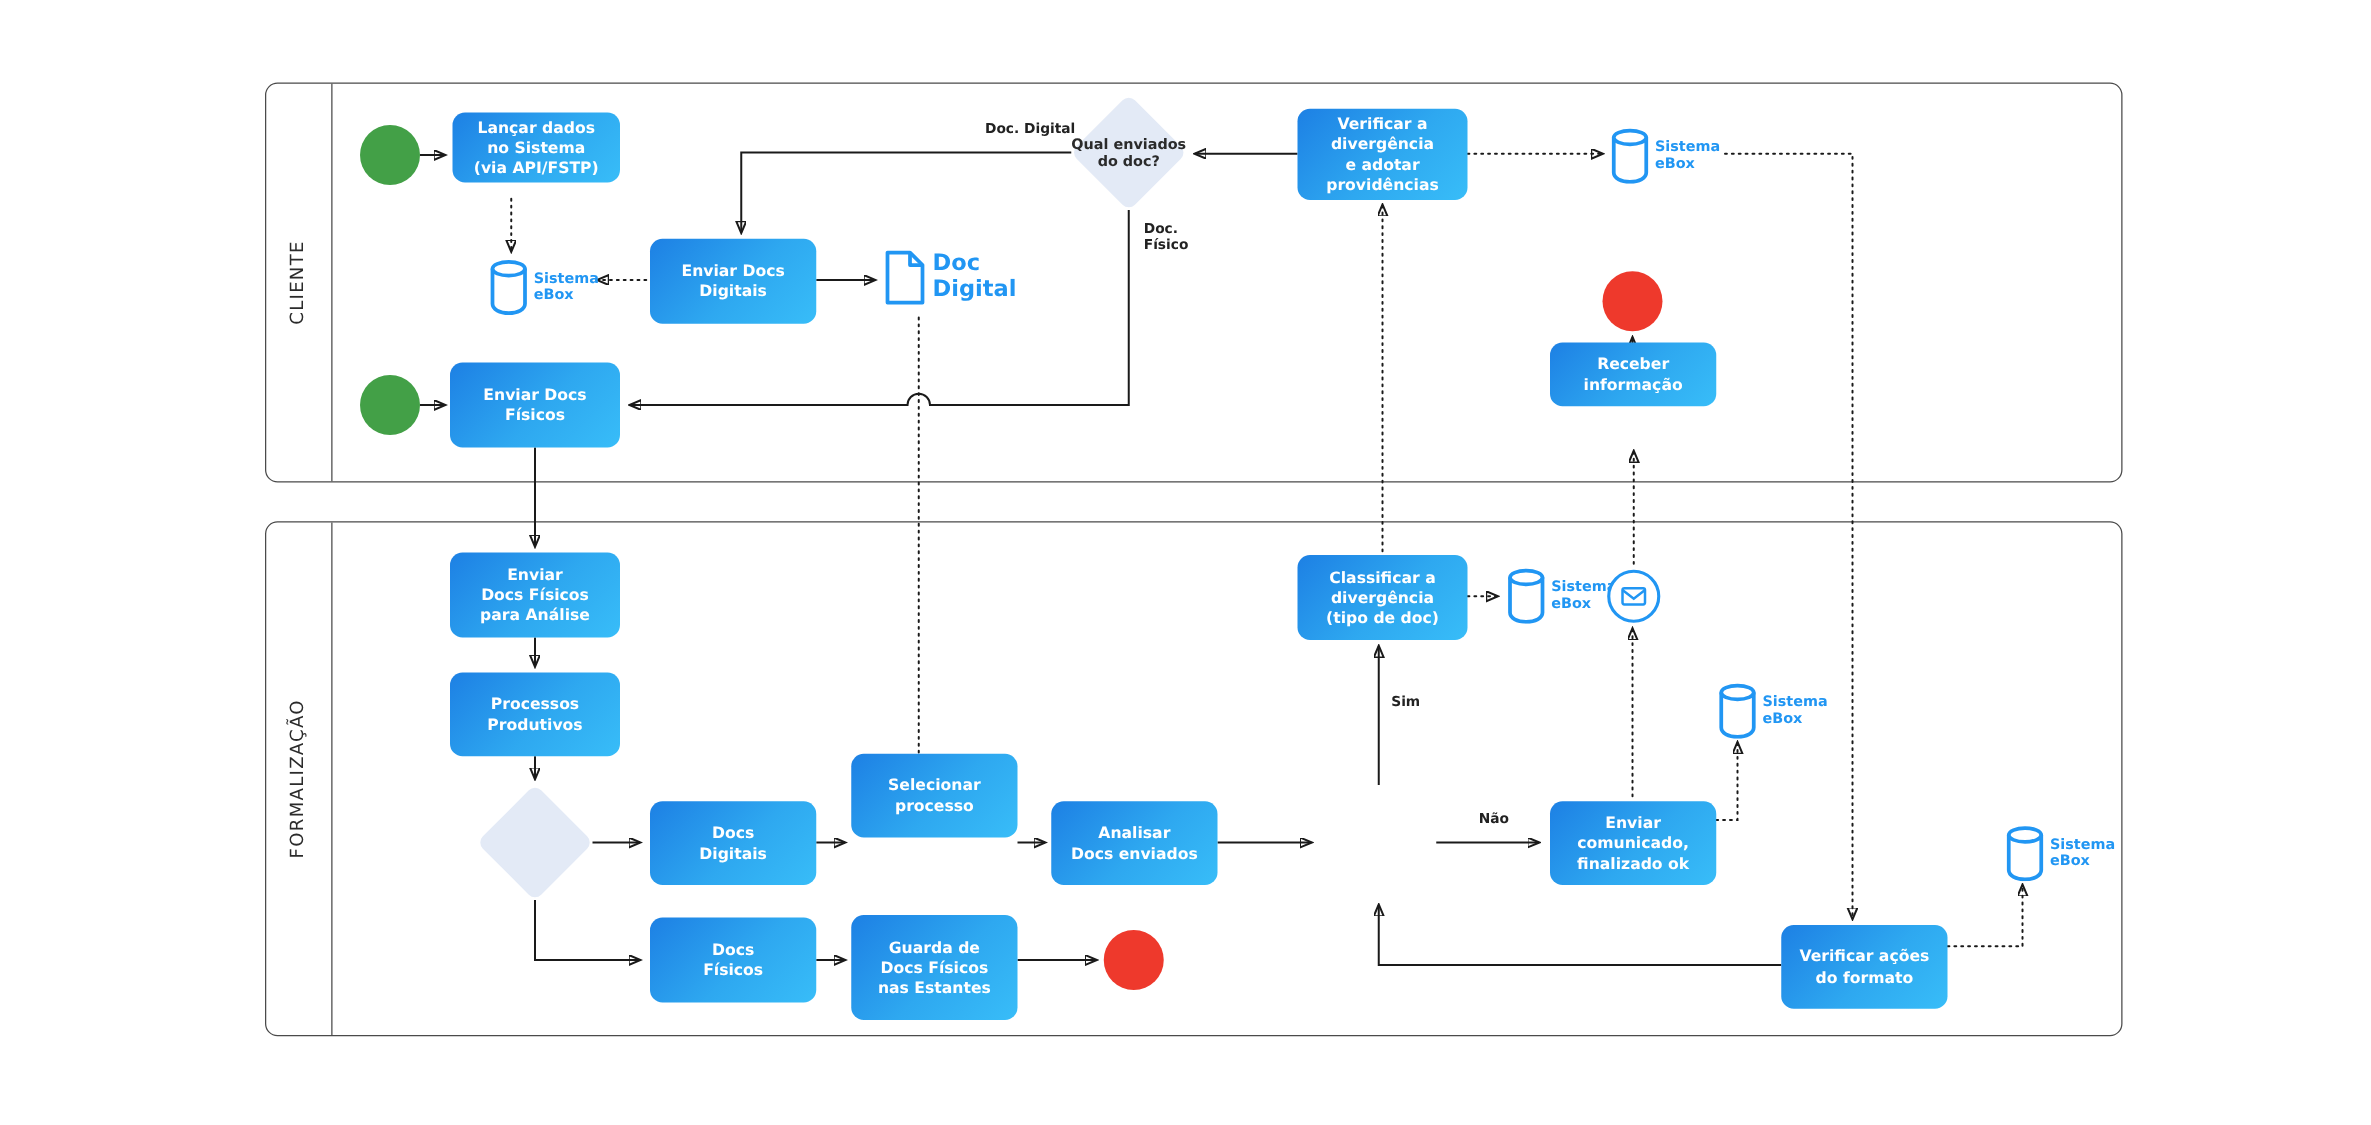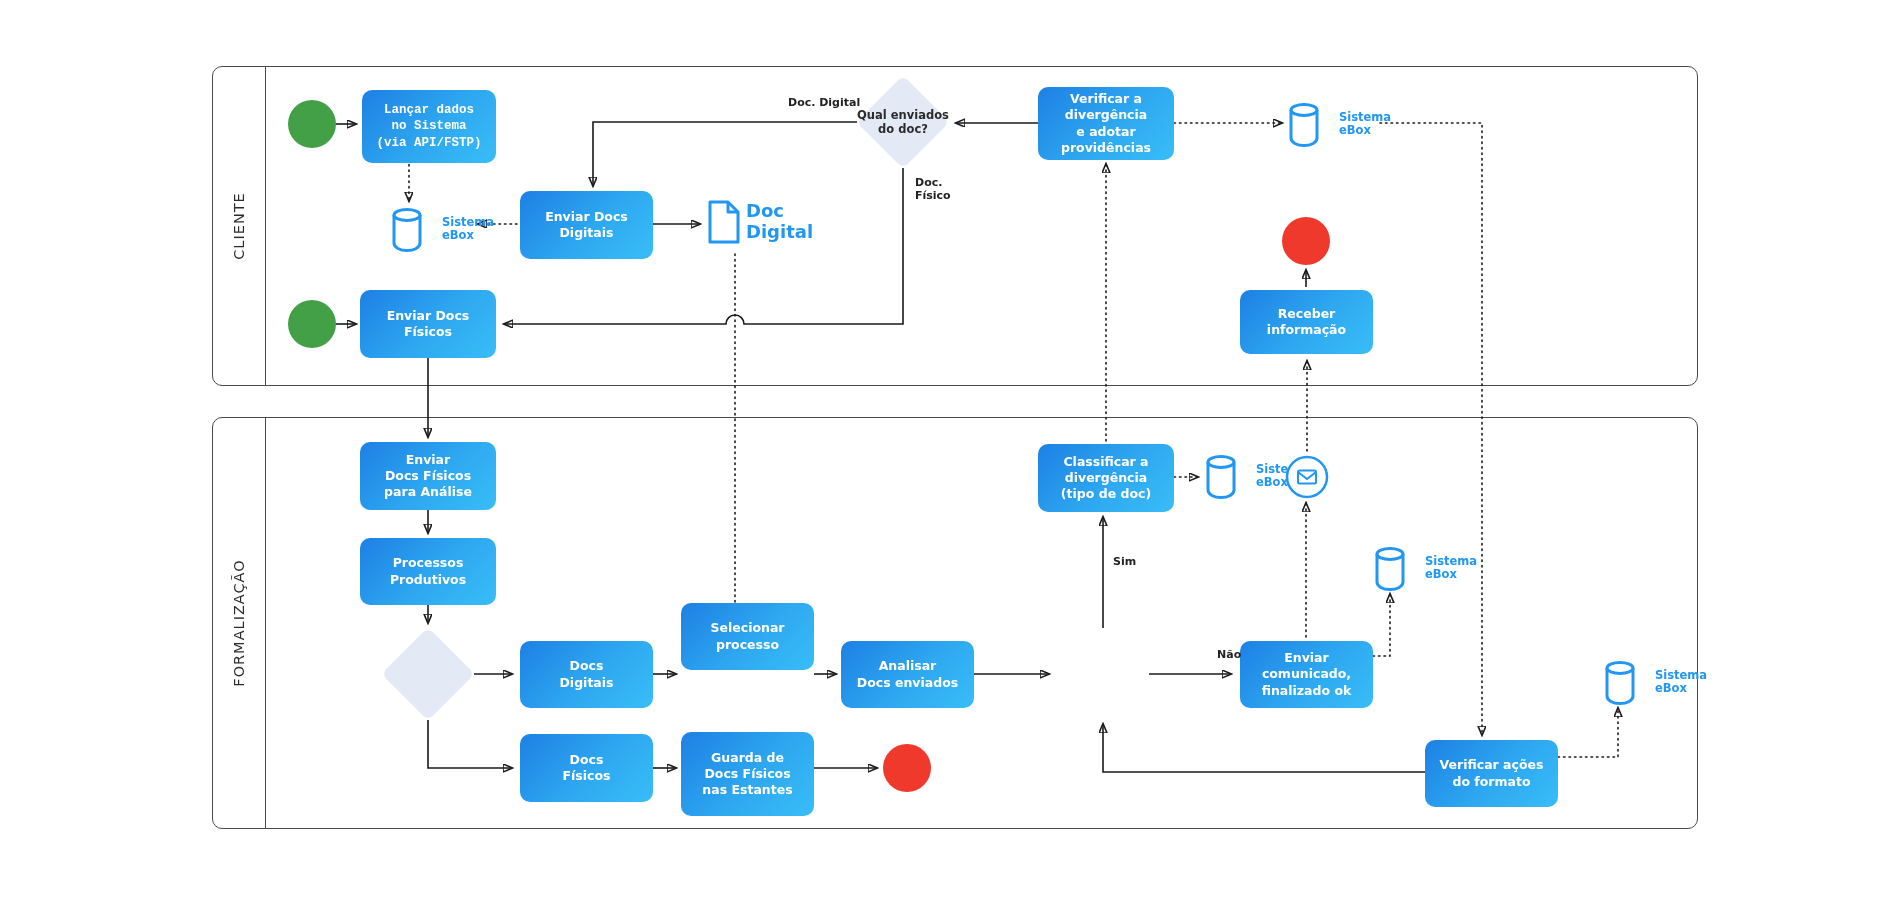--- a/index.html
+++ b/index.html
@@ -19,21 +19,21 @@
     font-size:12.5px;font-weight:600;line-height:1.3;white-space:pre-line;padding:4px;box-sizing:border-box;
   }
   .gateway{position:absolute;width:92px;height:92px;}
   .gw-shape{position:absolute;left:13px;top:13px;width:66px;height:66px;background:#e3eaf6;
     transform:rotate(45deg);border-radius:7px;}
   .gw-label{position:absolute;inset:0;display:flex;align-items:center;justify-content:center;
     text-align:center;font-size:11.5px;font-weight:600;color:#2b2b2b;white-space:pre-line;line-height:1.25;}
   .event{position:absolute;width:48px;height:48px;border-radius:50%;}
   .event.start{background:#43a047;}
   .event.end{background:#ee392c;}
-  .ebox{position:absolute;display:flex;align-items:center;gap:18px;}
+  .ebox{position:absolute;display:flex;align-items:center;gap:3px;}
   .ebox-label,.doc-label{font-size:11.5px;font-weight:700;color:#2196f3;line-height:1.15;white-space:pre-line;}
   .docblock{position:absolute;display:flex;align-items:center;gap:4px;}
   .doc-label{font-size:18px;}
   .msgblock{position:absolute;}
   .edge-label{position:absolute;font-size:11px;font-weight:600;color:#222;white-space:pre-line;line-height:1.2;}
   svg.connectors{position:absolute;left:0;top:0;}
   svg.connectors path{fill:none;stroke:#1a1a1a;stroke-width:1.6;}
   svg.connectors path.d{stroke-dasharray:1.5 4;stroke-linecap:round;}
 </style>
 </head>
@@ -87,21 +87,21 @@
     <path class="d" d="M735,254 L735,635" marker-end="url(#arr)"></path>
     <path class="d" d="M1174,477 L1198,477" marker-end="url(#arr)"></path>
     <path class="d" d="M1306,637 L1306,503" marker-end="url(#arr)"></path>
     <path class="d" d="M1307,451 L1307,361" marker-end="url(#arr)"></path>
     <path class="d" d="M1373,656 L1390,656 L1390,594" marker-end="url(#arr)"></path>
     <path class="d" d="M1106,441 L1106,164" marker-end="url(#arr)"></path>
     <path class="d" d="M1558,757 L1618,757 L1618,708" marker-end="url(#arr)"></path>
   </svg>
 
   <div class="event start" style="left:288px;top:100px;"></div>
-  <div class="task" style="left:362px;top:90px;width:134px;height:73px;font-family:Liberation Mono, monospace;">Lançar dados
+  <div class="task" style="left:362px;top:90px;width:134px;height:56px;">Lançar dados
 no Sistema
 (via API/FSTP)</div>
 
   <div class="ebox" style="left:390px;top:206px;">
     <svg width="34" height="46" viewBox="0 0 34 46">
       <path d="M4 9 V37 C4 41.5 9.8 44.5 17 44.5 C24.2 44.5 30 41.5 30 37 V9" fill="none" stroke="#2196f3" stroke-width="3"></path>
       <ellipse cx="17" cy="9" rx="13" ry="5.5" fill="#fff" stroke="#2196f3" stroke-width="3"></ellipse>
     </svg>
     <div class="ebox-label">Sistema
 eBox</div>
@@ -133,21 +133,21 @@
   <div class="ebox" style="left:1287px;top:101px;">
     <svg width="34" height="46" viewBox="0 0 34 46">
       <path d="M4 9 V37 C4 41.5 9.8 44.5 17 44.5 C24.2 44.5 30 41.5 30 37 V9" fill="none" stroke="#2196f3" stroke-width="3"></path>
       <ellipse cx="17" cy="9" rx="13" ry="5.5" fill="#fff" stroke="#2196f3" stroke-width="3"></ellipse>
     </svg>
     <div class="ebox-label">Sistema
 eBox</div>
   </div>
 
   <div class="event end" style="left:1282px;top:217px;"></div>
-  <div class="task" style="left:1240px;top:290px;width:133px;height:64px;">Receber
+  <div class="task" style="left:1240px;top:274px;width:133px;height:51px;">Receber
 informação</div>
 
   <div class="event start" style="left:288px;top:300px;"></div>
   <div class="task" style="left:360px;top:290px;width:136px;height:68px;">Enviar Docs
 Físicos</div>
 
   <div class="task" style="left:360px;top:442px;width:136px;height:68px;">Enviar
 Docs Físicos
 para Análise</div>
   <div class="task" style="left:360px;top:538px;width:136px;height:67px;">Processos
@@ -215,15 +215,15 @@
       <ellipse cx="17" cy="9" rx="13" ry="5.5" fill="#fff" stroke="#2196f3" stroke-width="3"></ellipse>
     </svg>
     <div class="ebox-label">Sistema
 eBox</div>
   </div>
 
   <div class="edge-label" style="left:788px;top:96px;">Doc. Digital</div>
   <div class="edge-label" style="left:915px;top:176px;">Doc.
 Físico</div>
   <div class="edge-label" style="left:1113px;top:555px;">Sim</div>
-  <div class="edge-label" style="left:1183px;top:648px;margin-left:34px;">Não</div>
+  <div class="edge-label" style="left:1183px;top:648px;">Não</div>
 
 </div>
 
 </body></html>

